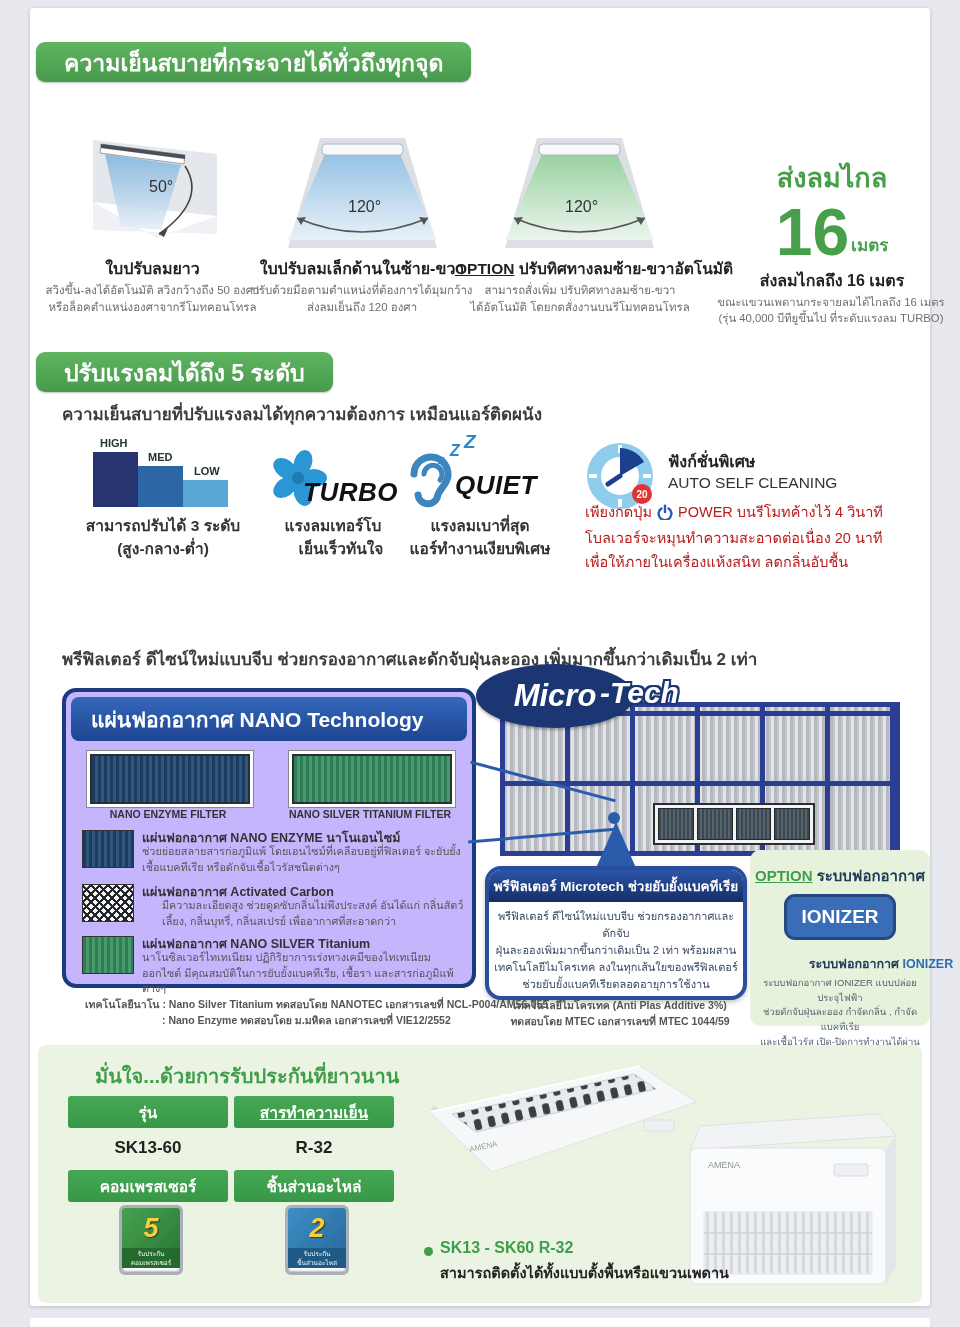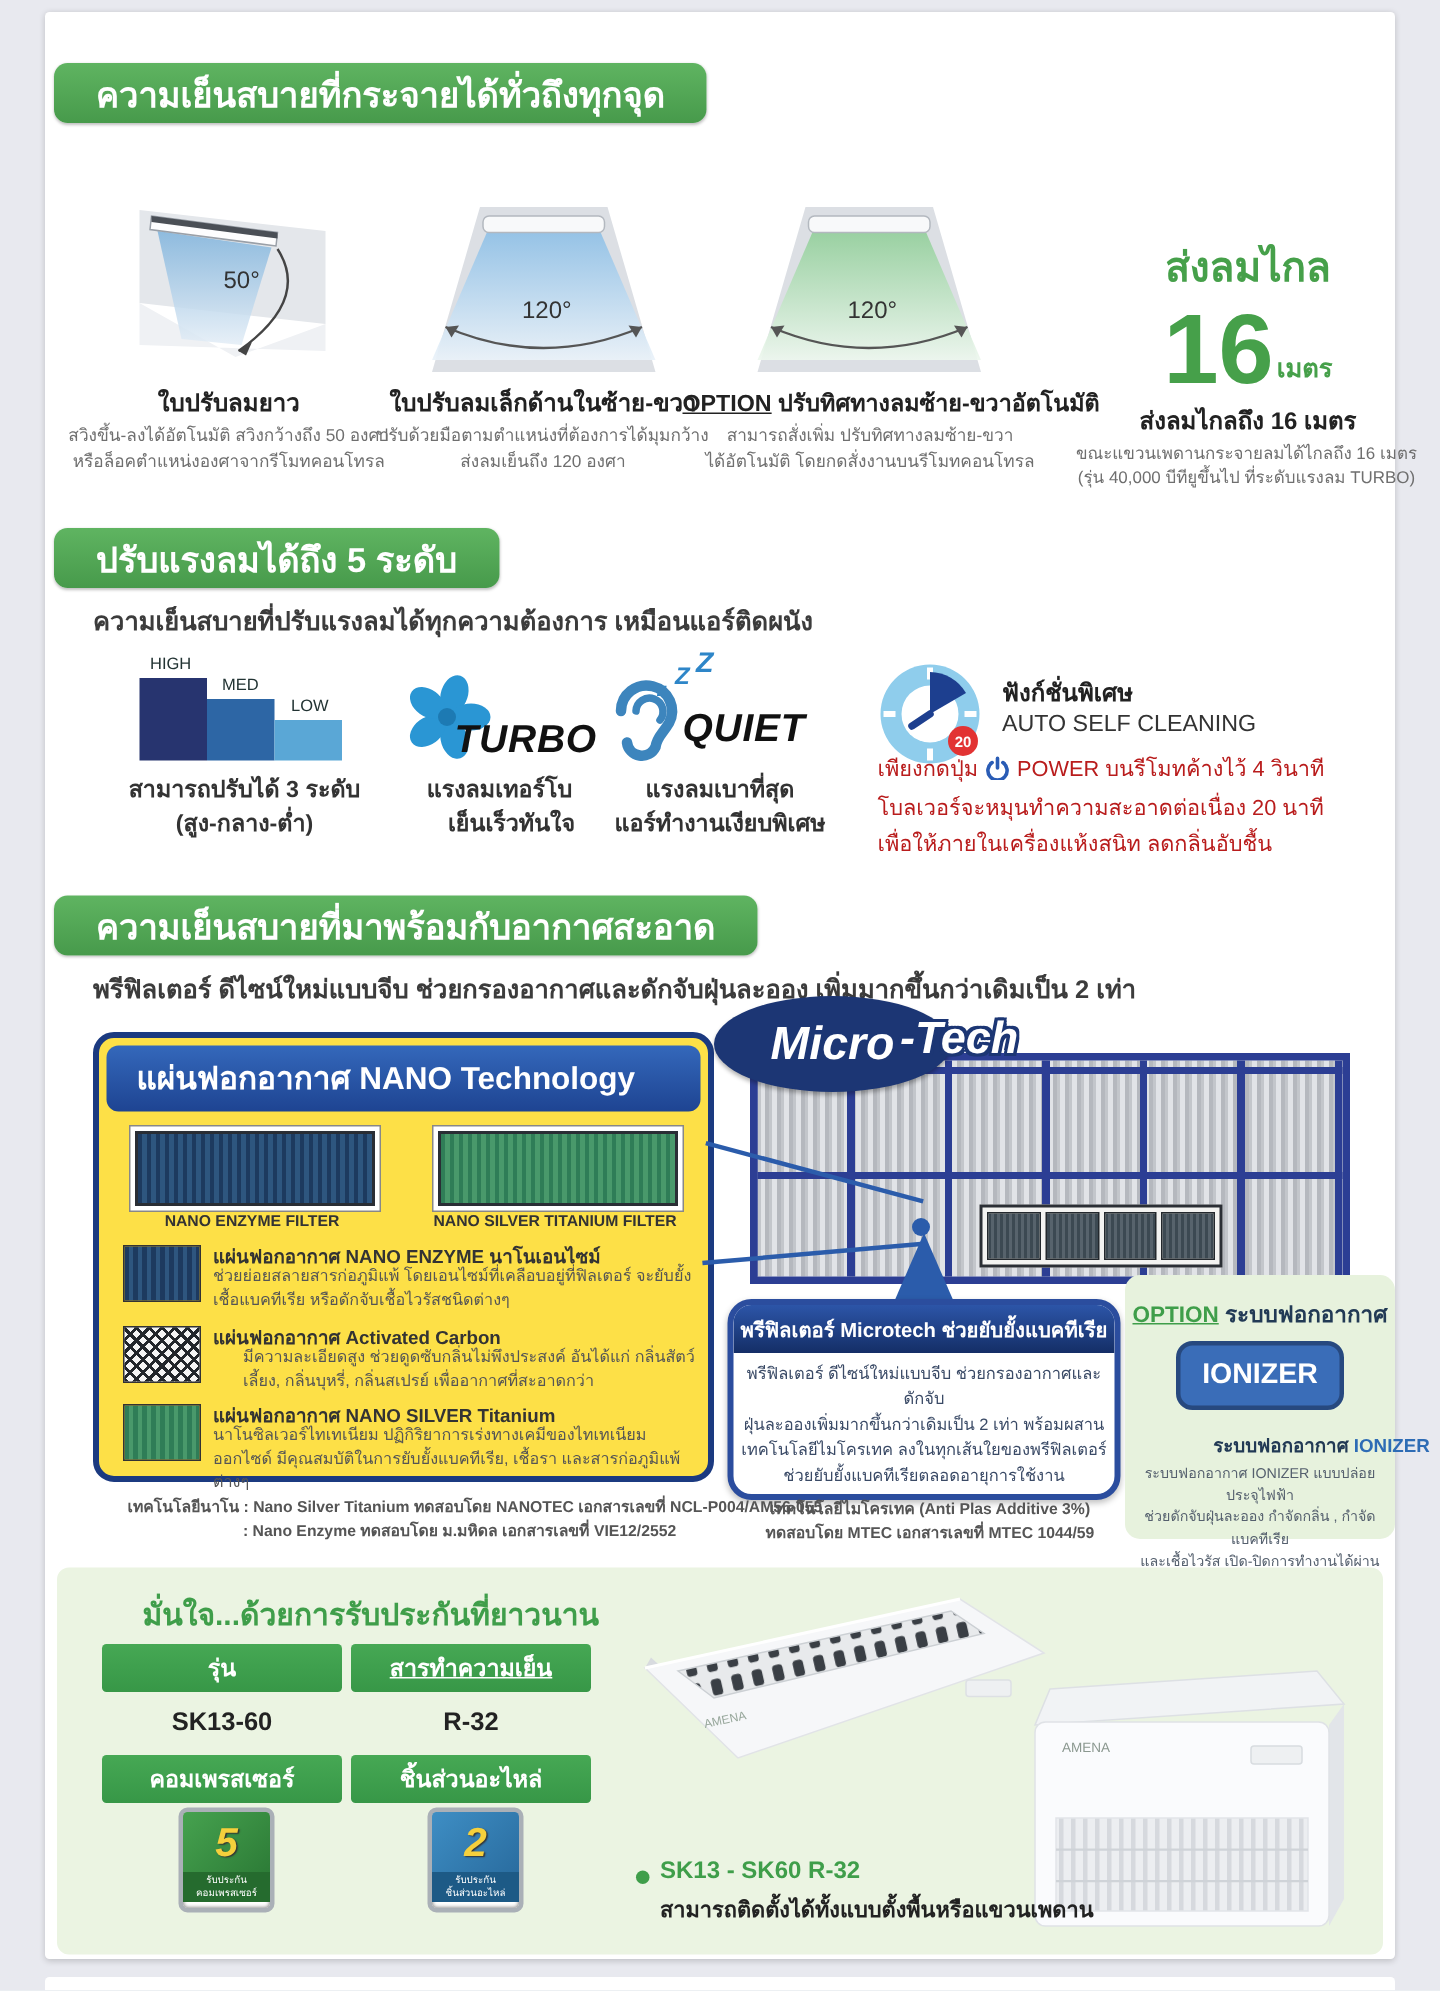--- a/index.html
+++ b/index.html
@@ -13,27 +13,27 @@
   .feat-title{position:absolute;text-align:center;font-size:16px;font-weight:bold;color:#222;white-space:nowrap;}
   .feat-desc{position:absolute;text-align:center;font-size:11.5px;color:#6f6f6f;white-space:nowrap;}
   .dist{position:absolute;left:718px;width:228px;text-align:center;}
   .dist-title{font-size:27px;font-weight:bold;color:#46a04a;}
   .dist-num-row{display:flex;align-items:flex-end;justify-content:center;gap:2px;margin-top:2px;}
   .dist-num{font-size:66px;font-weight:800;color:#46a04a;line-height:0.95;}
   .dist-unit{font-size:17px;font-weight:bold;color:#46a04a;padding-bottom:6px;}
   .dist-headline{position:absolute;left:718px;width:228px;text-align:center;font-size:16px;font-weight:bold;color:#222;}
   .dist-desc{position:absolute;left:700px;width:262px;text-align:center;font-size:11.3px;color:#6f6f6f;white-space:nowrap;}
   .bar{position:absolute;}
-  .bar-label{position:absolute;font-size:11px;font-weight:normal;color:#233;}
+  .bar-label{position:absolute;font-size:11px;font-weight:bold;color:#233;}
   .fan-cap{position:absolute;text-align:center;font-size:15.5px;color:#333;font-weight:600;white-space:nowrap;}
   .big-word{position:absolute;font-size:26px;font-weight:800;font-style:italic;color:#111;letter-spacing:.5px;}
   .sc-title{position:absolute;font-size:16px;font-weight:bold;color:#222;}
   .sc-sub{position:absolute;font-size:15.5px;color:#333;}
   .sc-line{position:absolute;font-size:14.5px;color:#b91c1c;white-space:nowrap;display:flex;align-items:center;gap:5px;}
-  .nano-panel{position:absolute;left:62px;top:688px;width:406px;height:292px;border:4px solid #1b3a80;border-radius:14px;background:#fde047;}
+  .nano-panel{position:absolute;left:62px;top:688px;width:406px;height:292px;border:4px solid #1b3a80;border-radius:14px;background:#c4b5fd;}
   .nano-head{margin:5px;height:44px;border-radius:8px;background:linear-gradient(#3468bb,#1e4492);color:#fff;
     font-size:21px;font-weight:bold;line-height:46px;padding-left:20px;white-space:nowrap;}
   .filt{position:absolute;border:2px solid #2a2e35;box-shadow:0 0 0 3px #fff,0 0 0 4px #888;}
   .filt-enzyme{background:repeating-linear-gradient(90deg,#1d3a5f 0 3px,#2e567f 3px 6px);}
   .filt-silver{background:repeating-linear-gradient(90deg,#2f7d57 0 3px,#49996b 3px 6px);}
   .filt-label{position:absolute;text-align:center;font-size:10.5px;font-weight:bold;color:#333;white-space:nowrap;}
   .nano-item-swatch{position:absolute;width:50px;height:36px;border:1px solid #333;}
   .sw-carbon{background:#f4f4f4;background-image:repeating-linear-gradient(45deg,#22262b 0 2px,transparent 2px 6px),repeating-linear-gradient(-45deg,#22262b 0 2px,transparent 2px 6px);}
   .nano-item-title{position:absolute;font-size:12.5px;font-weight:bold;color:#333;white-space:nowrap;}
   .nano-item-desc{position:absolute;width:320px;font-size:10.8px;color:#555;line-height:1.45;}
@@ -217,21 +217,20 @@
     <span>เพียงกดปุ่ม</span>
     <svg width="16" height="16" viewBox="0 0 20 20">
       <path d="M10 2 v8" stroke="#2a5cb5" stroke-width="3" stroke-linecap="round" fill="none"></path>
       <path d="M5.5 5.5 a8 8 0 1 0 9 0" stroke="#2a5cb5" stroke-width="3" stroke-linecap="round" fill="none"></path>
     </svg>
     <span>POWER บนรีโมทค้างไว้ 4 วินาที</span>
   </div>
   <div class="sc-line" style="left:585px;top:526px;">โบลเวอร์จะหมุนทำความสะอาดต่อเนื่อง 20 นาที</div>
   <div class="sc-line" style="left:585px;top:550px;">เพื่อให้ภายในเครื่องแห้งสนิท ลดกลิ่นอับชื้น</div>
 
-  <div class="green-header" style="left:36px;top:597px;">ความเย็นสบายที่มาพร้อมกับอากาศสะอาด</div>
   <div class="subtext" style="left:62px;top:645px;">พรีฟิลเตอร์ ดีไซน์ใหม่แบบจีบ ช่วยกรองอากาศและดักจับฝุ่นละออง เพิ่มมากขึ้นกว่าเดิมเป็น 2 เท่า</div>
 
   <div class="nano-panel">
     <div class="nano-head">แผ่นฟอกอากาศ NANO Technology</div>
     <div class="filt filt-enzyme" style="left:24px;top:62px;width:156px;height:46px;"></div>
     <div class="filt filt-silver" style="left:226px;top:62px;width:156px;height:46px;"></div>
     <div class="filt-label" style="left:24px;top:116px;width:156px;">NANO ENZYME FILTER</div>
     <div class="filt-label" style="left:216px;top:116px;width:176px;">NANO SILVER TITANIUM FILTER</div>
 
     <div class="nano-item-swatch filt-enzyme" style="left:16px;top:138px;"></div>

